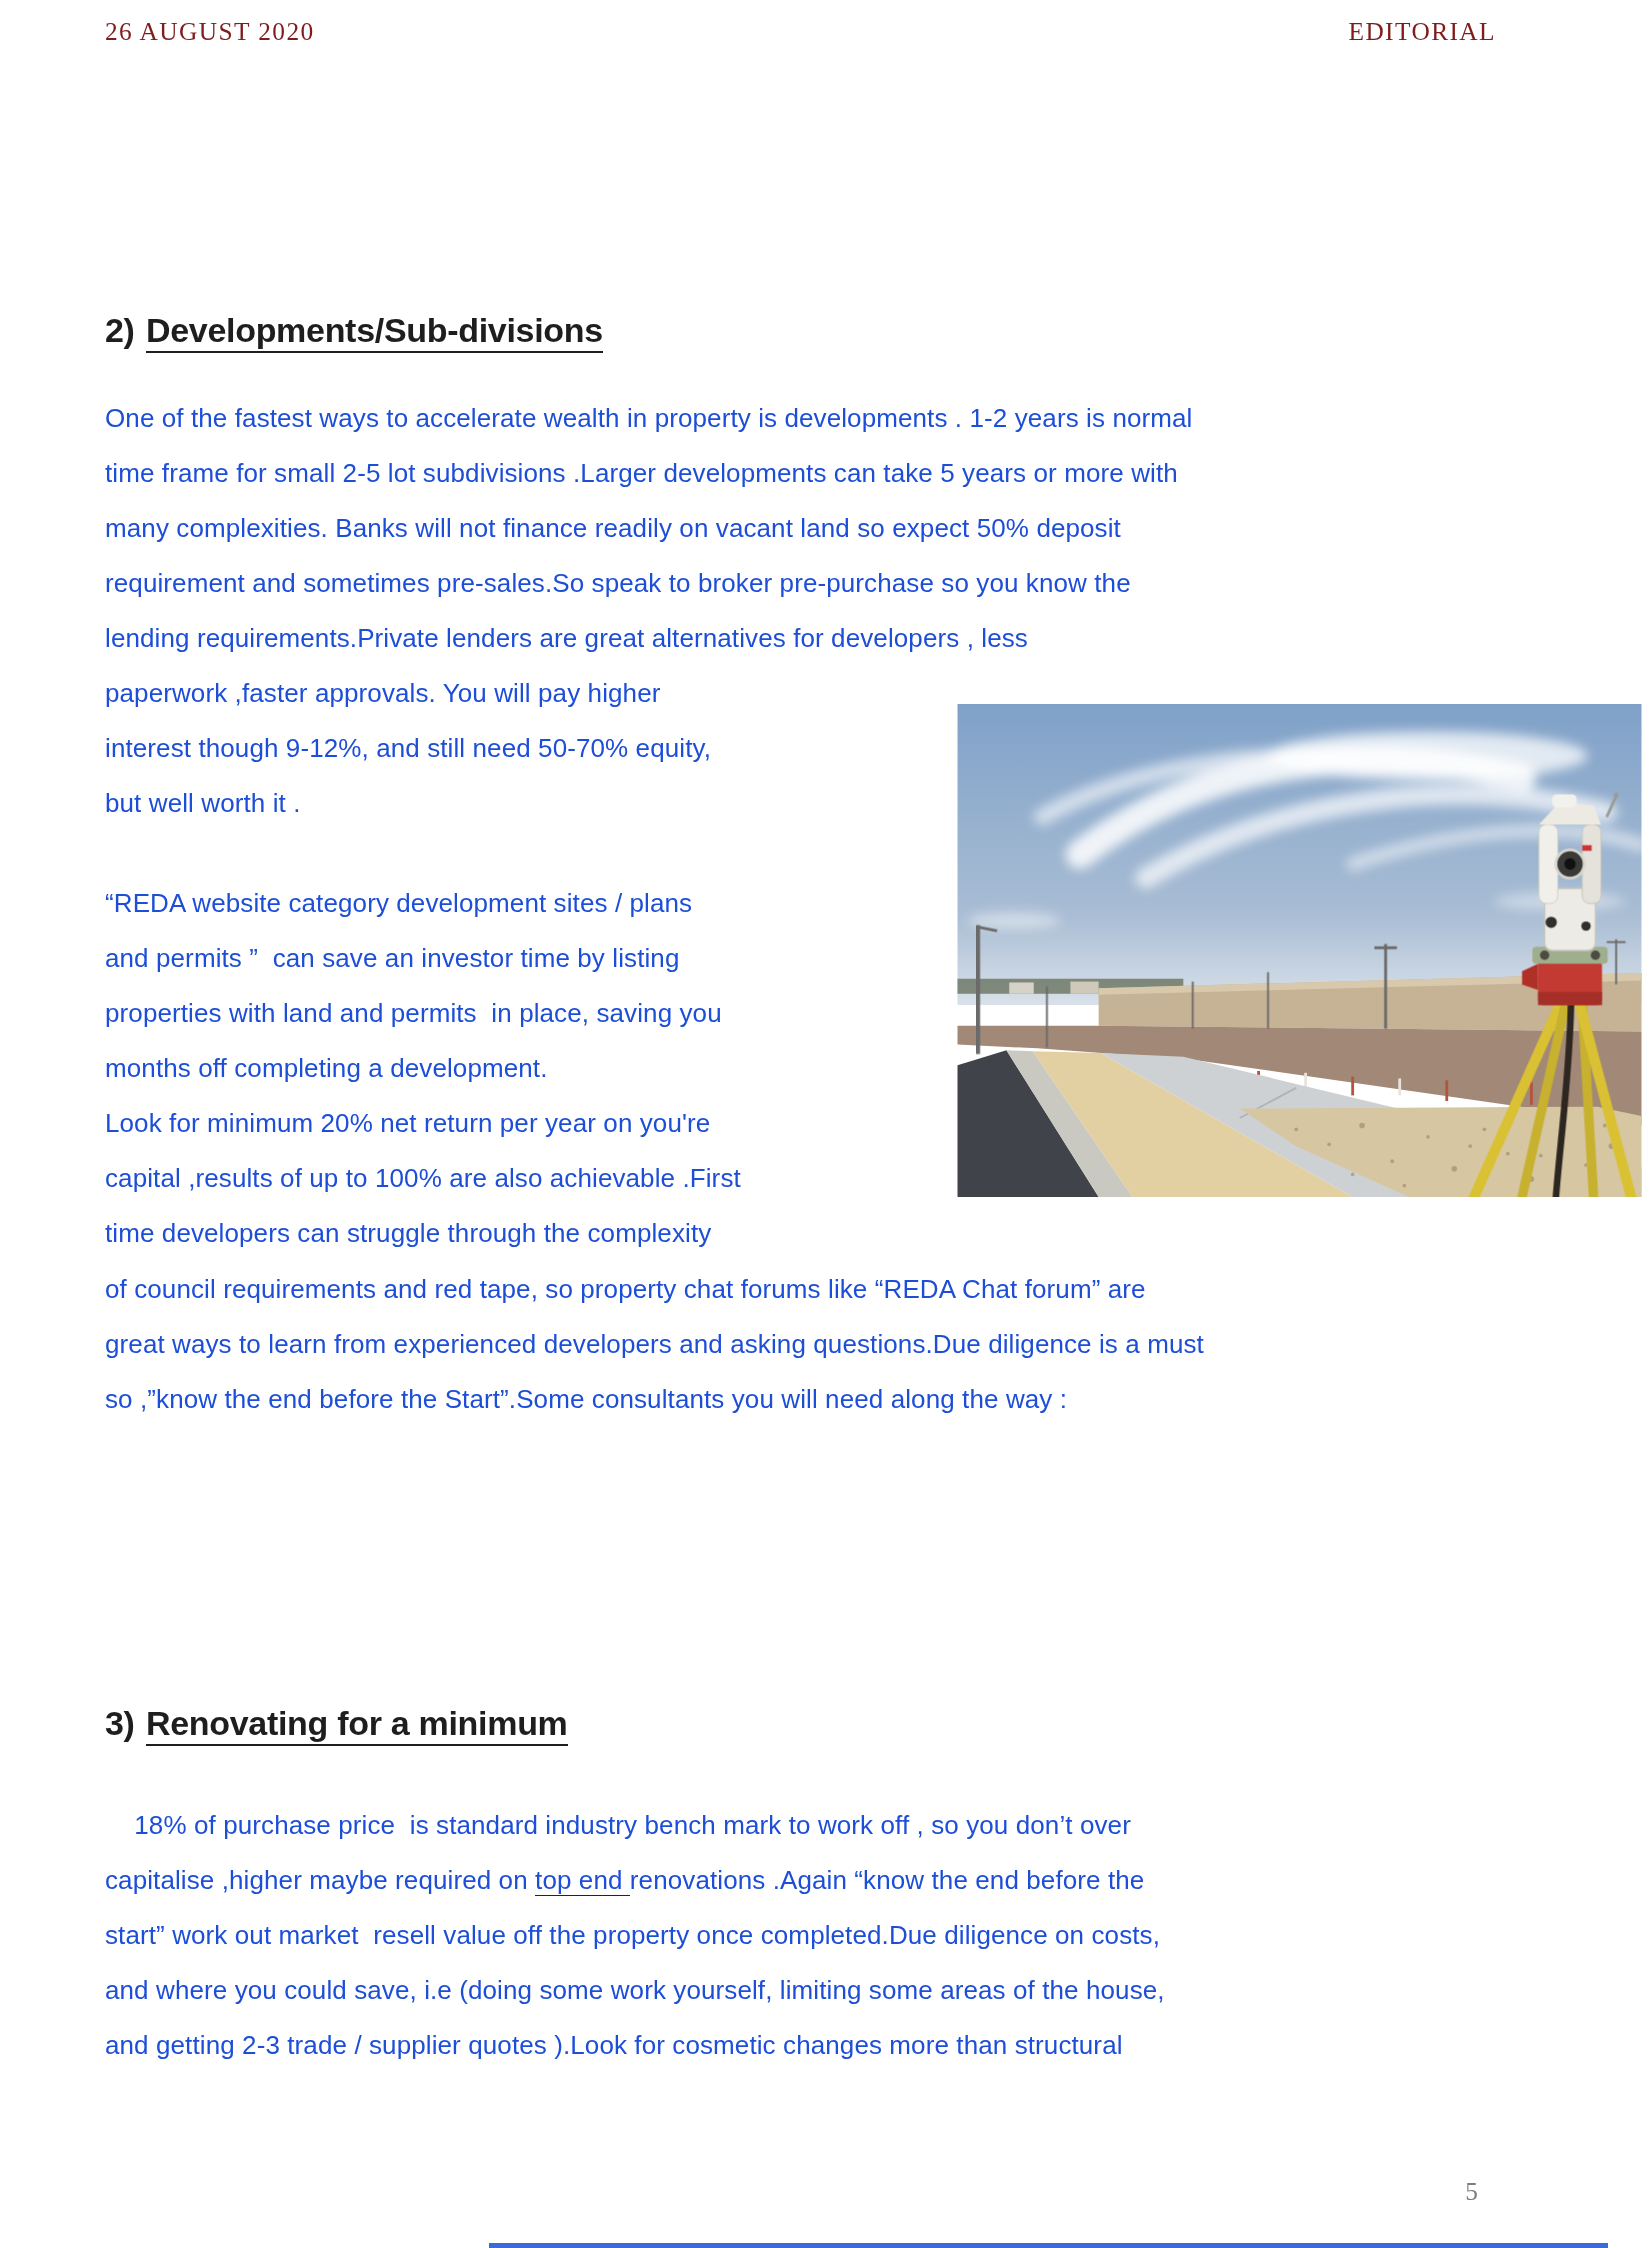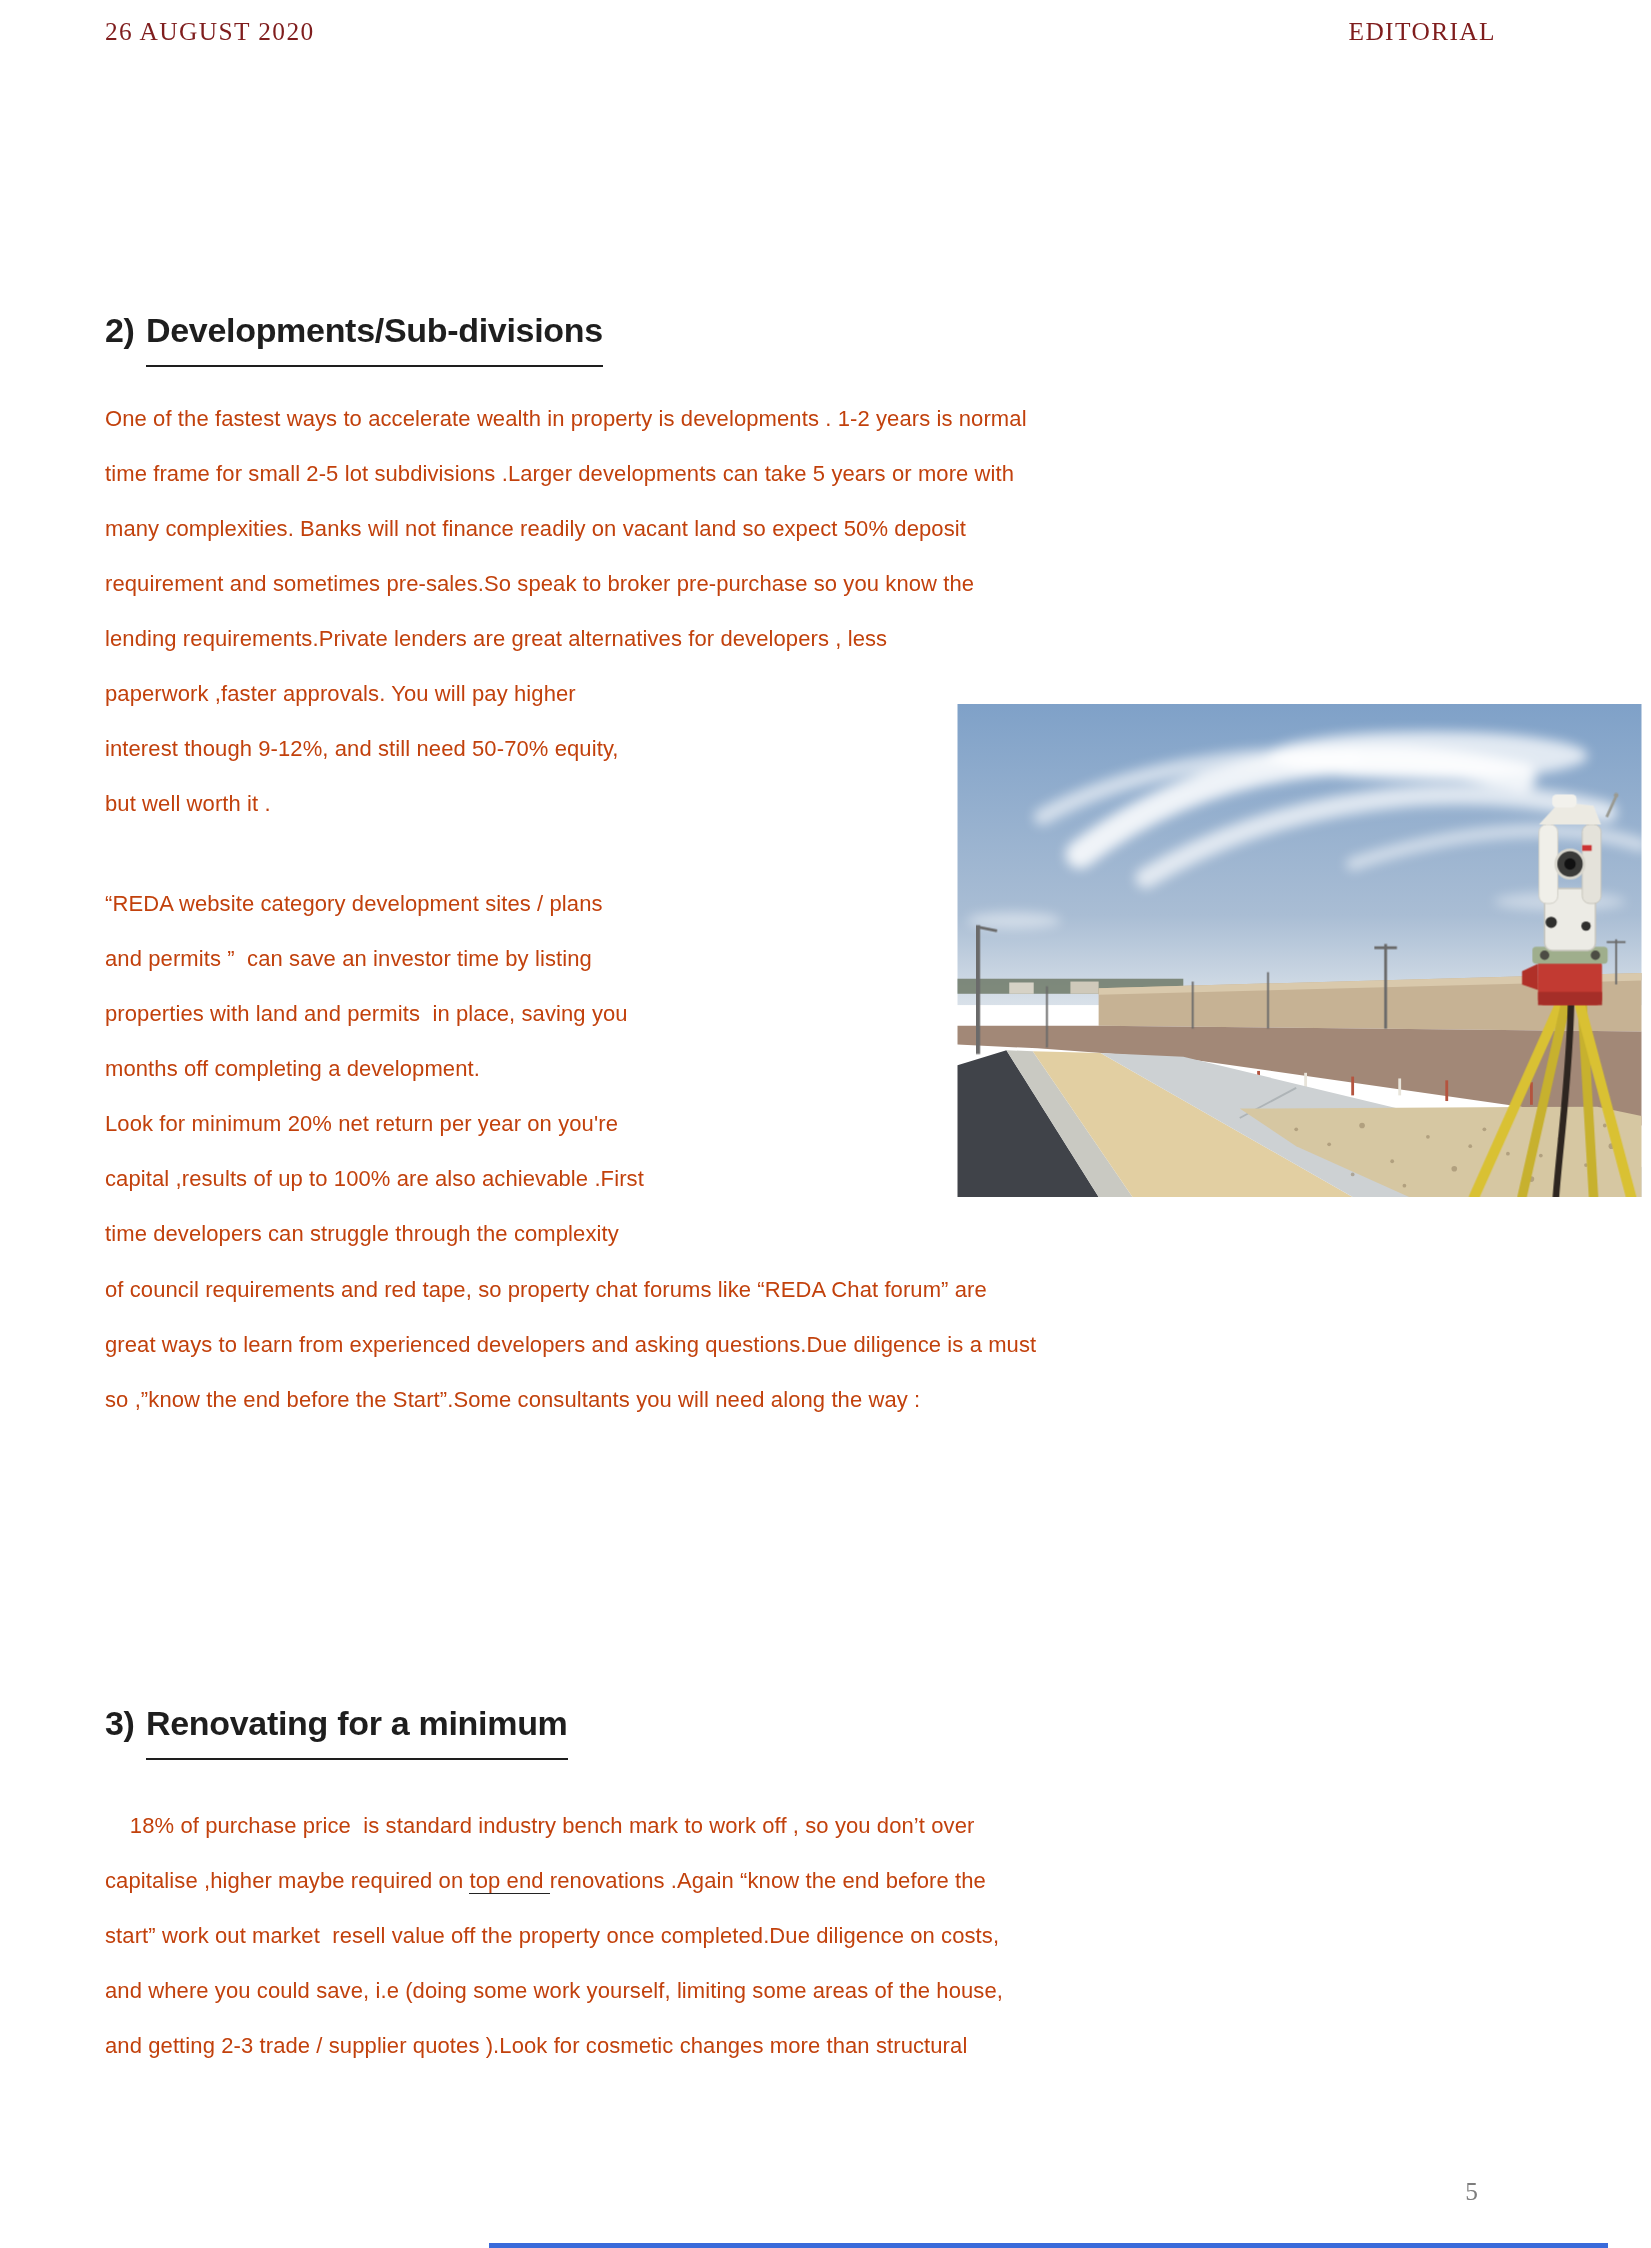--- a/index.html
+++ b/index.html
@@ -15,24 +15,24 @@
     display:flex;justify-content:space-between;align-items:flex-start;
     font-family:"Liberation Serif",serif;
     font-size:25.4px;letter-spacing:1.4px;color:#7f1d1d;
   }
   .h-sec{
     position:absolute;left:105px;
     font-size:34px;font-weight:700;color:#1e1e1e;
     letter-spacing:-0.3px;white-space:nowrap;
   }
   .h-sec .num{margin-right:11.3px;}
-  .h-sec .t{border-bottom:2.8px solid #1e1e1e;padding-bottom:16px;}
+  .h-sec .t{border-bottom:2.8px solid #1e1e1e;padding-bottom:2px;}
   .body-block{
     position:absolute;left:105px;
-    font-size:22px;line-height:55px;color:#c2410c;
+    font-size:26px;line-height:55px;color:#1d4ed8;
     letter-spacing:0.1px;white-space:pre-wrap;
   }
   .w-full{width:1337px;}
   .w-narrow{width:825px;}
   .u-inline{border-bottom:1.9px solid #232323;}
   .photo{
     position:absolute;left:957px;top:704px;width:685px;height:493px;
     overflow:hidden;
   }
   .pgnum{

